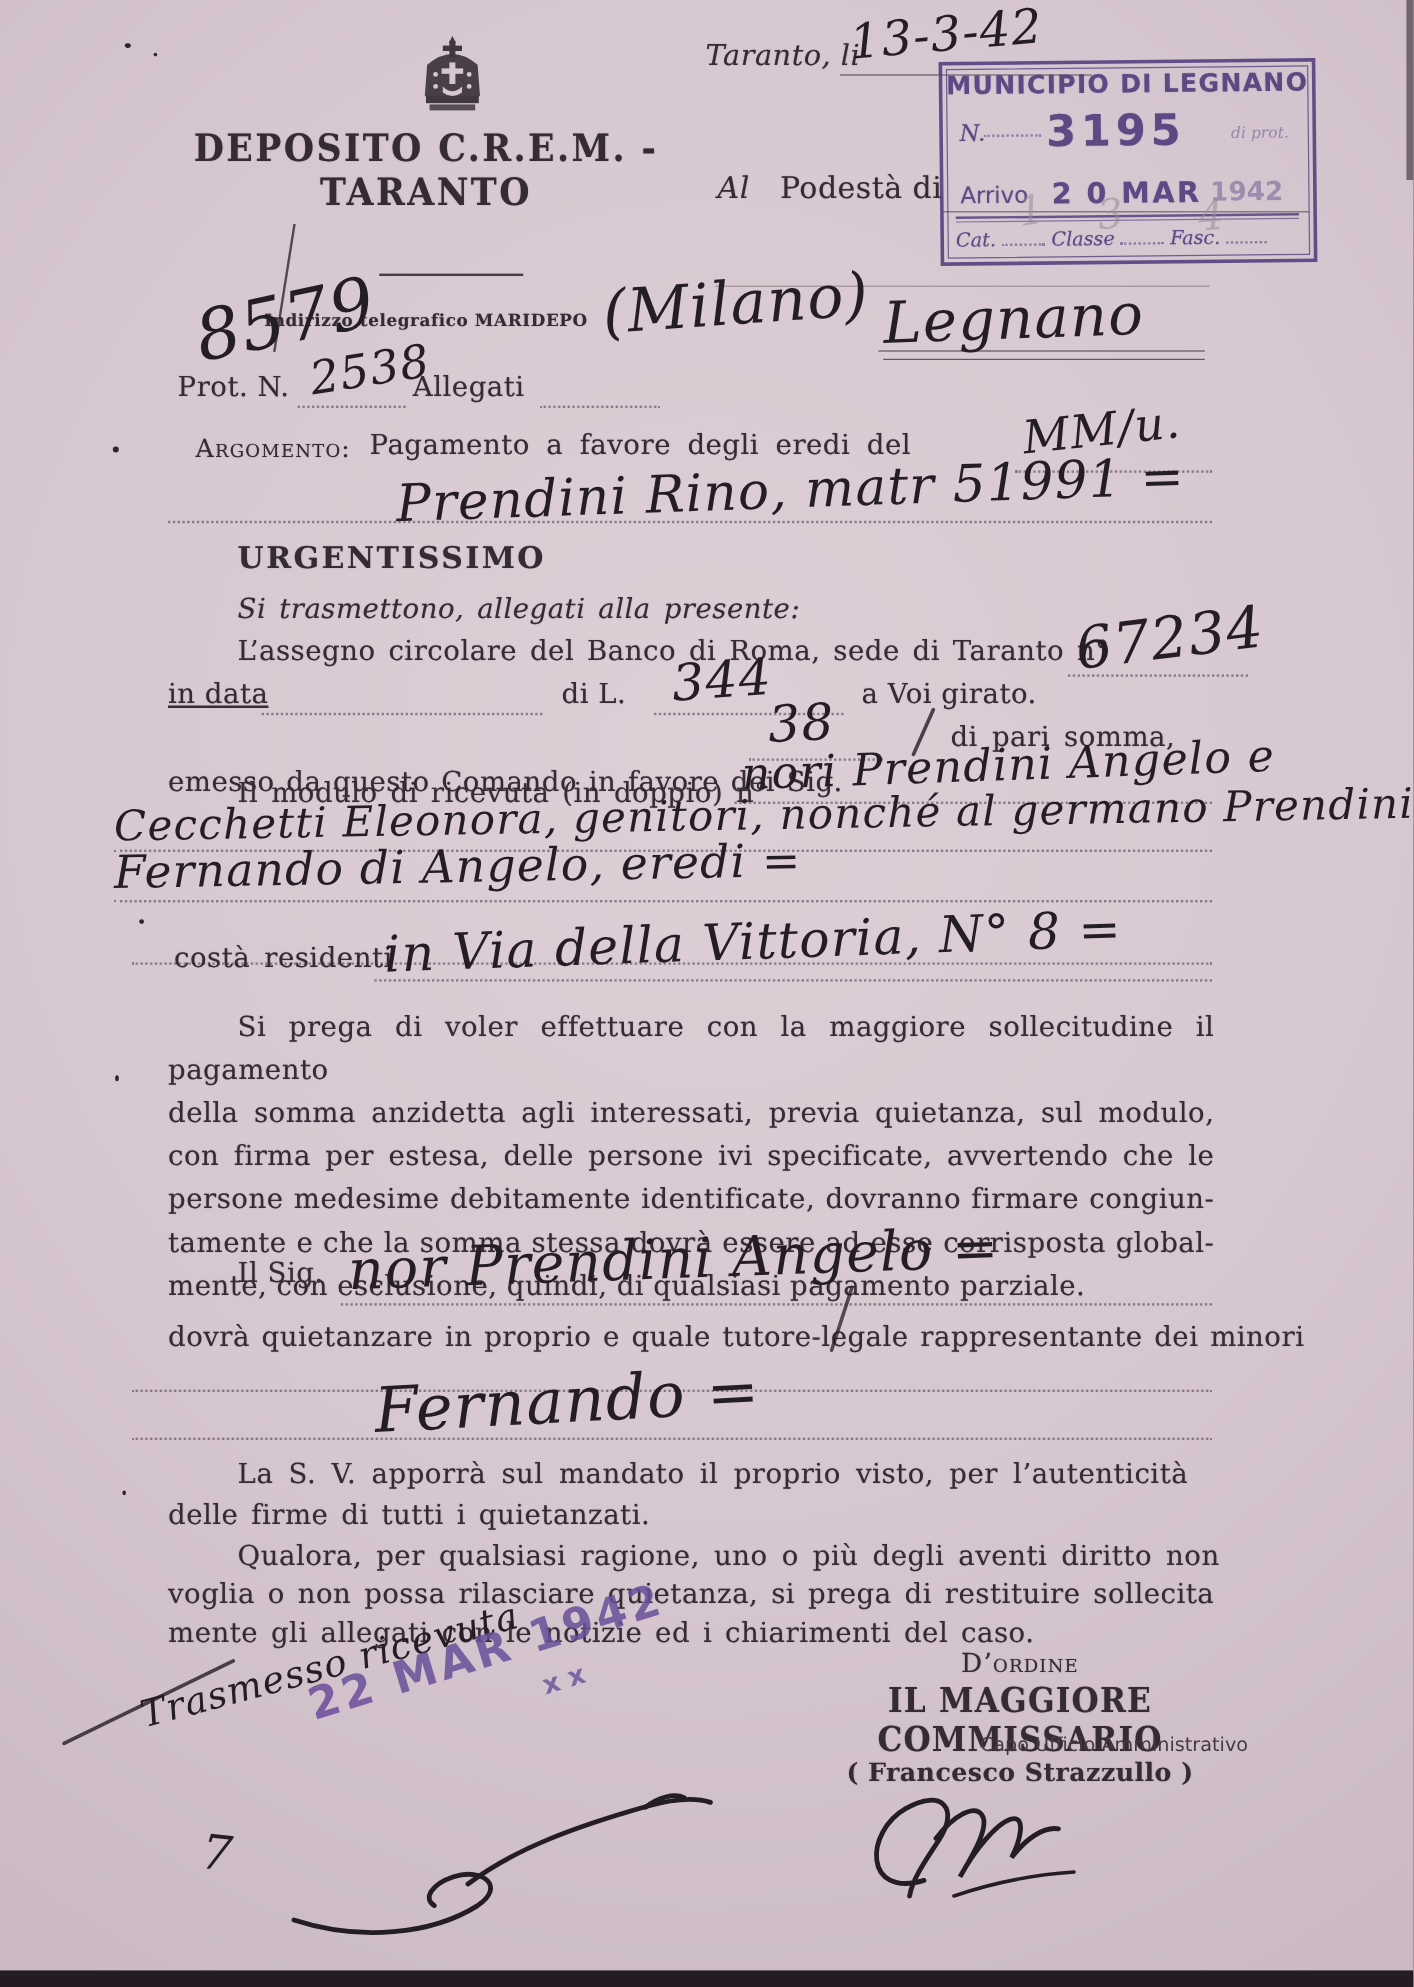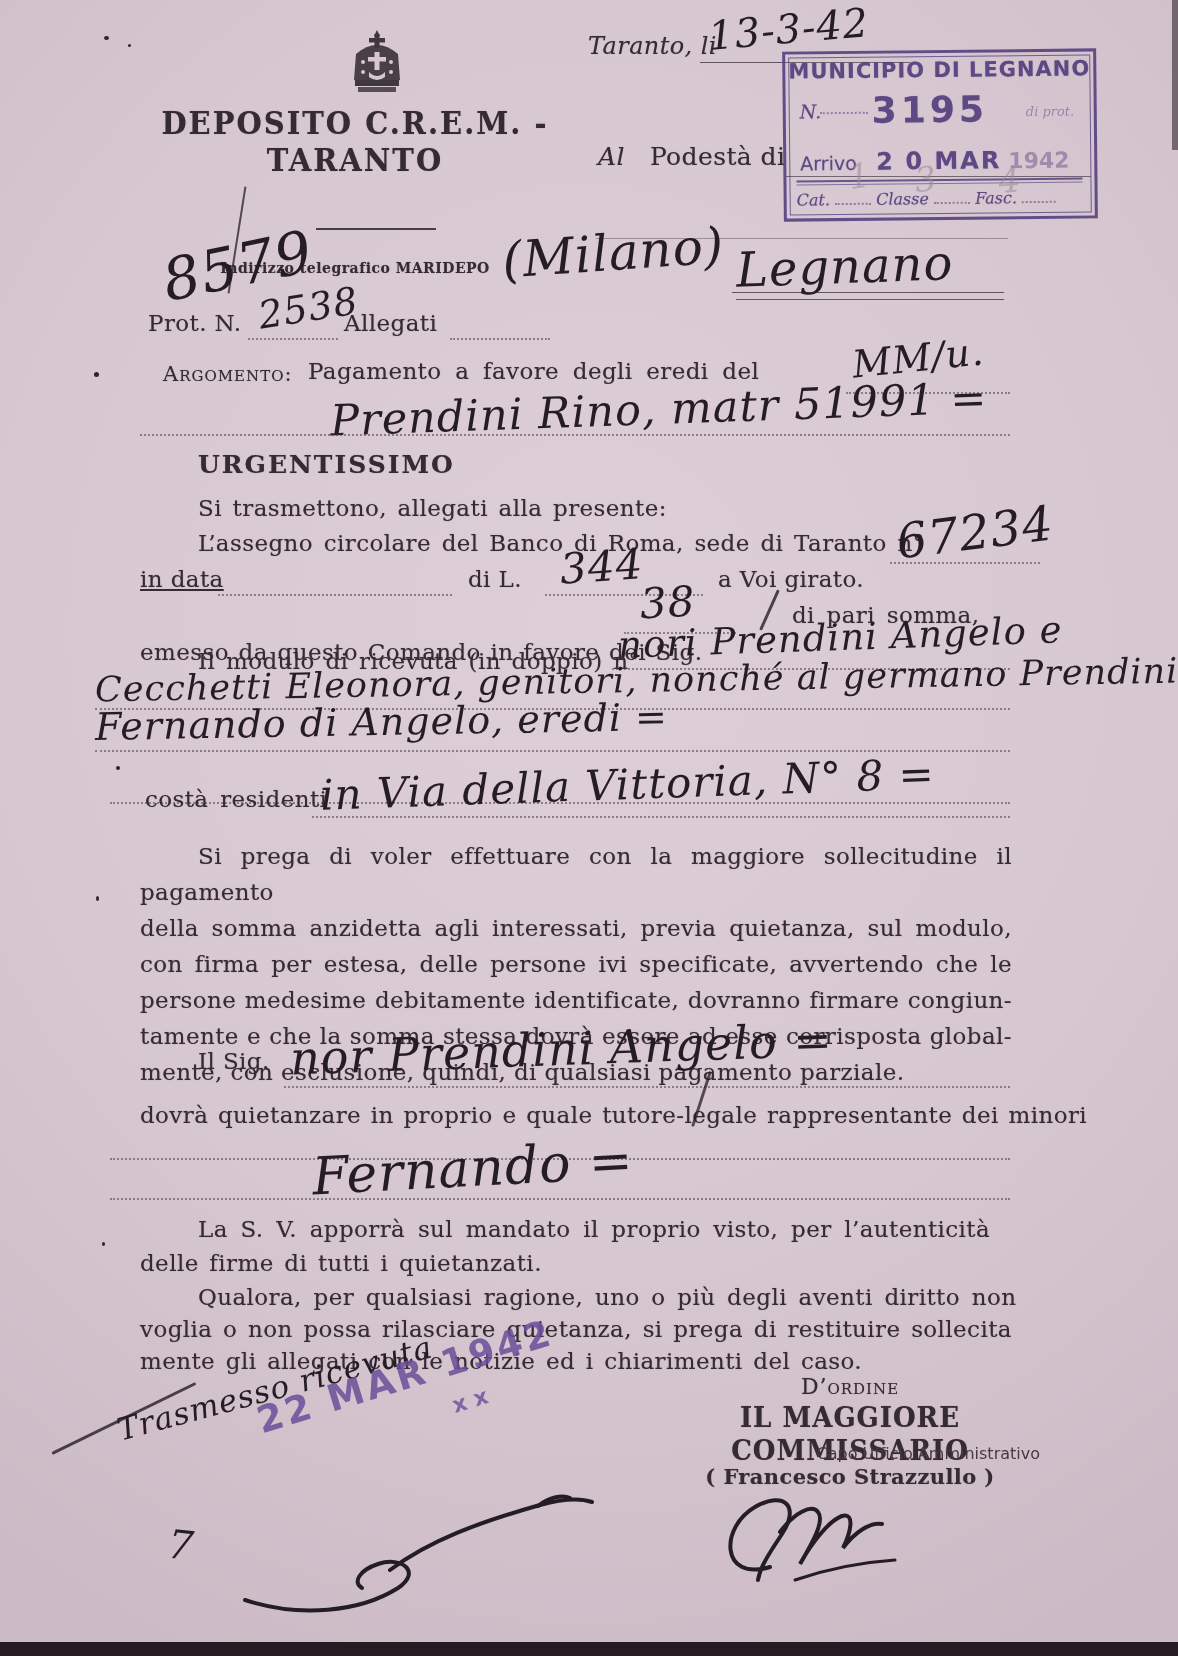--- a/index.html
+++ b/index.html
@@ -125,21 +125,21 @@
 
   <div class="abs t sc" style="left:163px;top:362px;font-size:21px;letter-spacing:1px;">Argomento:</div>
   <div class="abs t" style="left:308px;top:358px;font-size:23px;word-spacing:6px;">Pagamento a favore degli eredi del</div>
   <div class="abs hw" style="left:852px;top:336px;font-size:38px;transform:rotate(-6deg);">MM/u.</div>
   <div class="abs dot" style="left:846px;top:392px;width:164px;"></div>
   <div class="abs hw" style="left:330px;top:384px;font-size:43px;transform:rotate(-2deg);">Prendini Rino, matr 51991 =</div>
   <div class="abs dot" style="left:140px;top:434px;width:870px;"></div>
 
   <div class="abs t bold" style="left:198px;top:450px;font-size:25px;letter-spacing:2px;">URGENTISSIMO</div>
 
-  <div class="abs t" style="left:198px;top:495px;font-size:23px;word-spacing:3px;">Si trasmettono, allegati alla presente:</div>
+  <div class="abs t" style="left:198px;top:495px;font-size:23px;word-spacing:3px;font-style:italic;">Si trasmettono, allegati alla presente:</div>
 
   <div class="abs t" style="left:198px;top:530px;font-size:23px;word-spacing:3px;">L’assegno circolare del Banco di Roma, sede di Taranto n°</div>
   <div class="abs hw" style="left:896px;top:504px;font-size:48px;transform:rotate(-7deg);">67234</div>
   <div class="abs dot" style="left:890px;top:562px;width:150px;"></div>
 
   <div class="abs t" style="left:140px;top:566px;font-size:23px;text-decoration:underline;">in data</div>
   <div class="abs dot" style="left:218px;top:594px;width:234px;"></div>
   <div class="abs t" style="left:468px;top:566px;font-size:23px;">di L.</div>
   <div class="abs hw" style="left:560px;top:542px;font-size:42px;transform:rotate(-4deg);">344</div>
   <div class="abs dot" style="left:545px;top:594px;width:158px;"></div>

